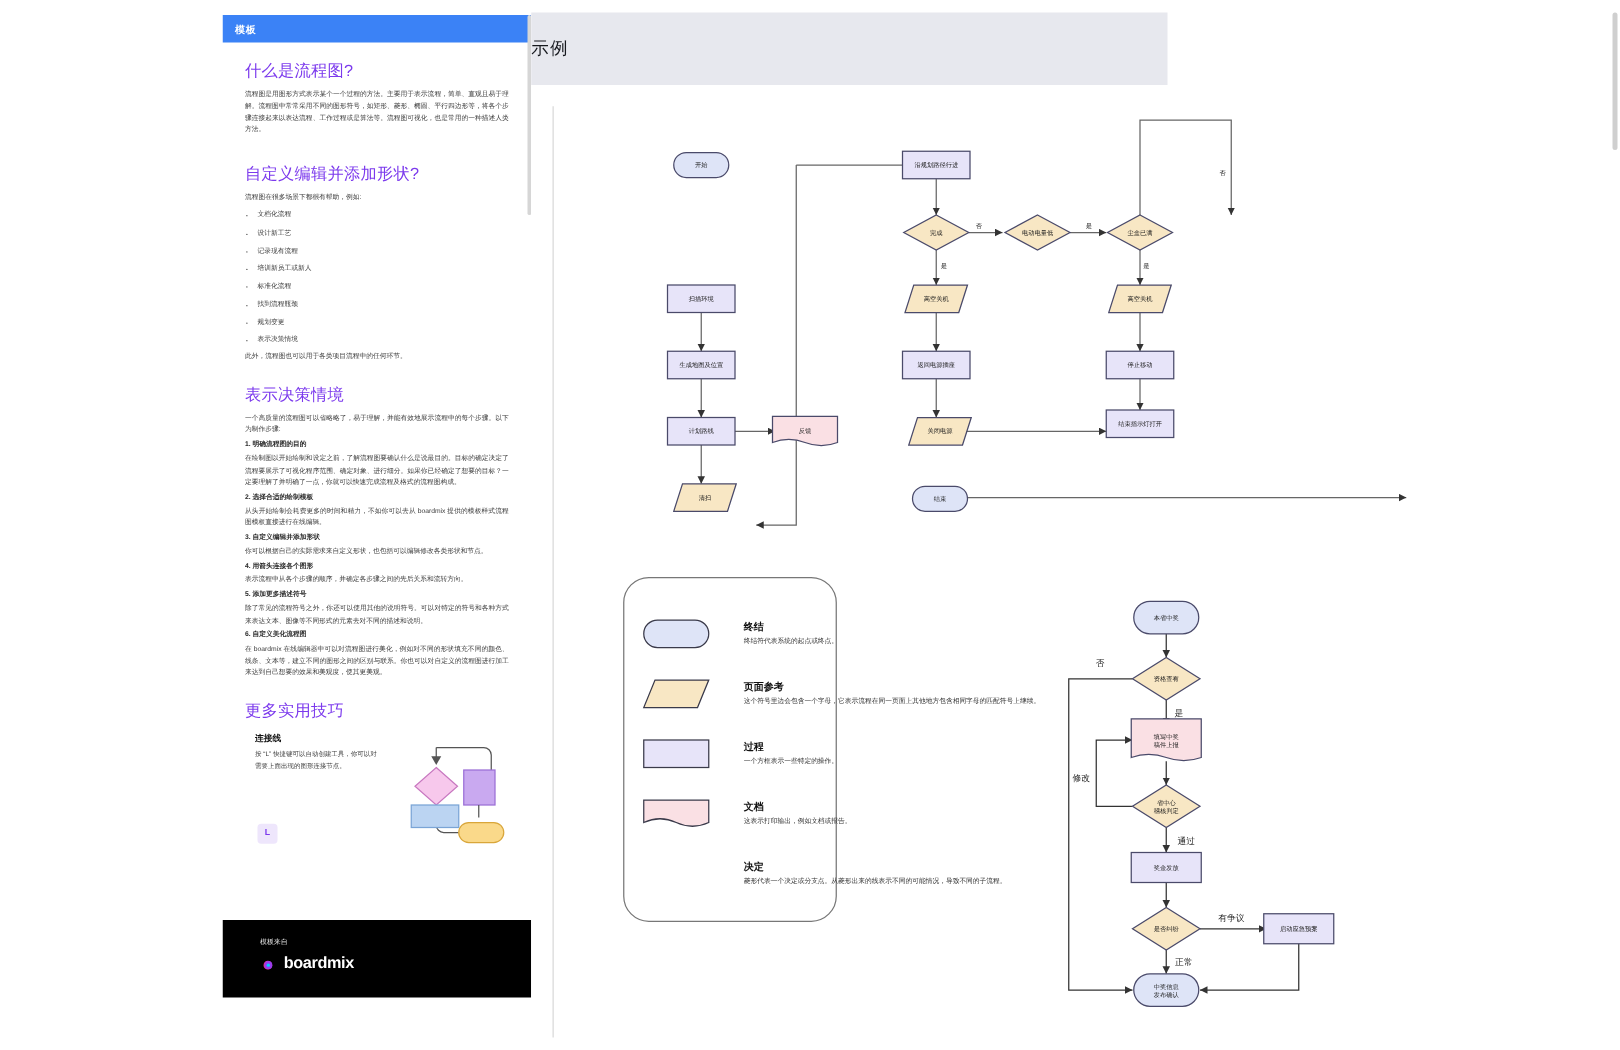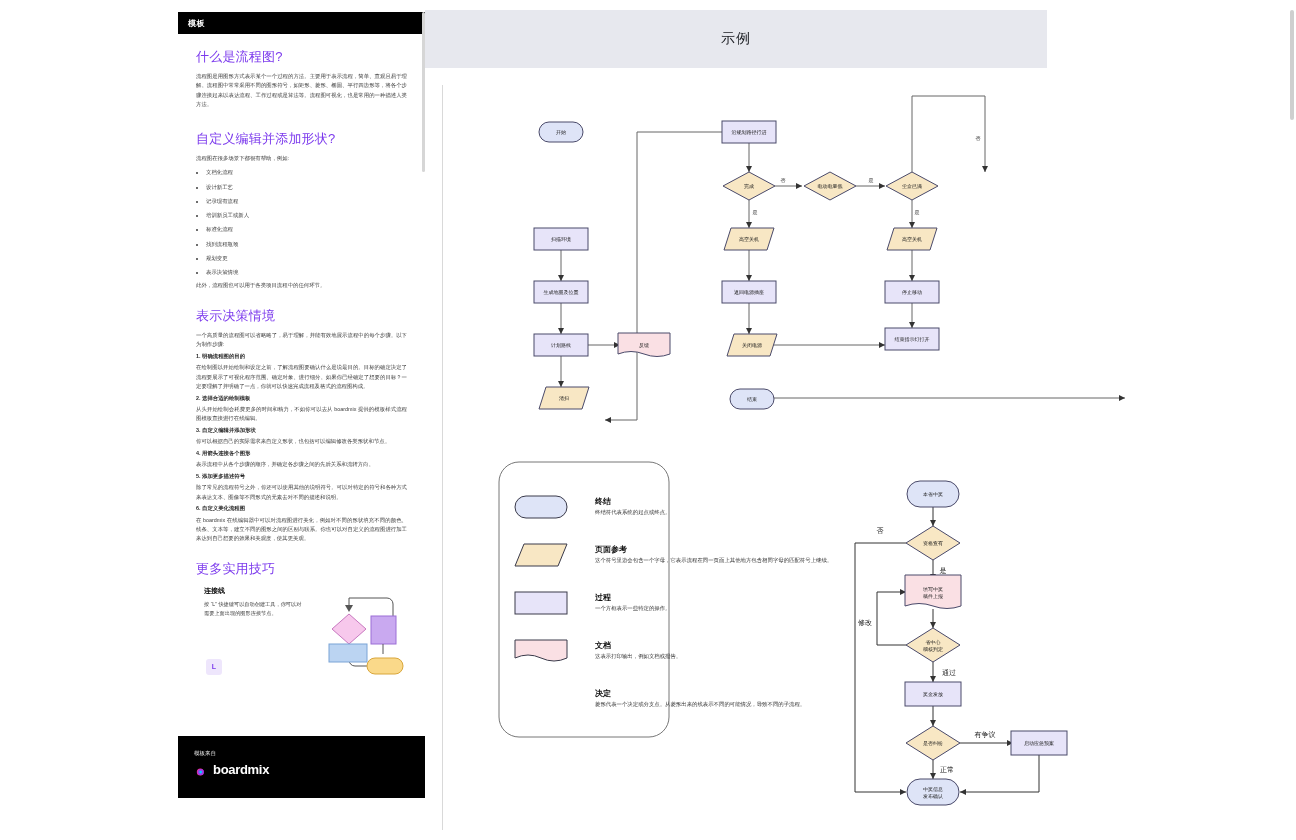--- a/index.html
+++ b/index.html
@@ -16,21 +16,21 @@
   
   .gutter-left { width:178px; background:#fff; flex:none; }
 
   
   .sidebar {
     width:247px; flex:none; background:#ffffff;
     position:relative; overflow:hidden;
     padding-top:12px;
   }
   .sidebar-strip {
-    height:22px; background:#000000; color:#fff;
+    height:22px; background:#3b82f6; color:#fff;
     font-size:8px; font-weight:bold; display:flex; align-items:center;
     padding-left:10px; letter-spacing:.5px;
   }
   .sb-body { padding:0 18px 0 18px; }
 
   .title-row { position:relative; height:52px; margin-top:10px; margin-left:2px;}
   .leaf {
     position:absolute; left:0; top:4px; width:28px; height:33px;
     background:#A855F7;
     border-radius: 26px 26px 26px 2px;
@@ -62,37 +62,37 @@
   .tips-desc { font-size:5.2px; line-height:1.7; color:#3d3d3d; width:100px; margin-left:8px;}
   .tips-L {
     position:absolute; left:10px; bottom:6px; width:16px; height:16px;
     background:#EEE6FC; border-radius:3px; color:#7C3AED;
     font-size:7px; font-weight:bold; display:flex; align-items:center; justify-content:center;
   }
   .tips-svg { position:absolute; right:-2px; top:0; }
 
   .footer {
     position:absolute; left:0; right:0; bottom:42px;
-    background:#000; height:62px; color:#fff; padding:14px 0 0 16px;
+    background:#000; height:62px; color:#fff; padding:14px 0 0 30px;
   }
   .footer-sub { font-size:5.5px; opacity:.9; margin-bottom:5px; }
   .footer-brand { display:flex; align-items:center; gap:5px; }
   .bm-mark { width:14px; height:14px; position:relative; }
   .bm-text { font-size:13px; font-weight:bold; letter-spacing:-.3px; }
 
   .sb-scroll {
     position:absolute; right:0; top:12px; width:3px; height:160px;
     background:#d6d6d6; border-radius:2px;
   }
 
   
   .canvas { flex:1; position:relative; background:#fff; }
   .canvas-hdr {
-    position:absolute; left:0; top:10px; width:622px; height:58px;
-    background:#E7E8EE; display:flex; align-items:center; justify-content:center;
+    position:absolute; left:0; top:10px; width:509px; height:58px;
+    background:#E7E8EE; display:flex; align-items:center; 
   }
   .canvas-hdr span { font-size:14px; color:#16181d; letter-spacing:1px; }
   .vrule { position:absolute; left:17px; top:85px; width:1px; height:745px; background:#d9d9d9; }
   svg.flow { position:absolute; left:0; top:0; }
   .rscroll { position:absolute; right:2px; top:10px; width:4px; height:110px; background:#cfcfcf; border-radius:2px;}
 </style>
 </head>
 <body>
 
 <div class="page">

